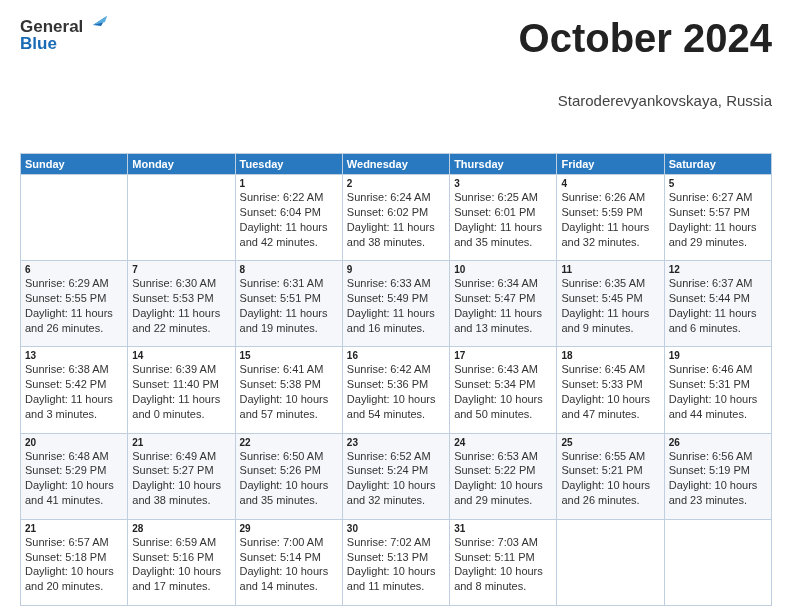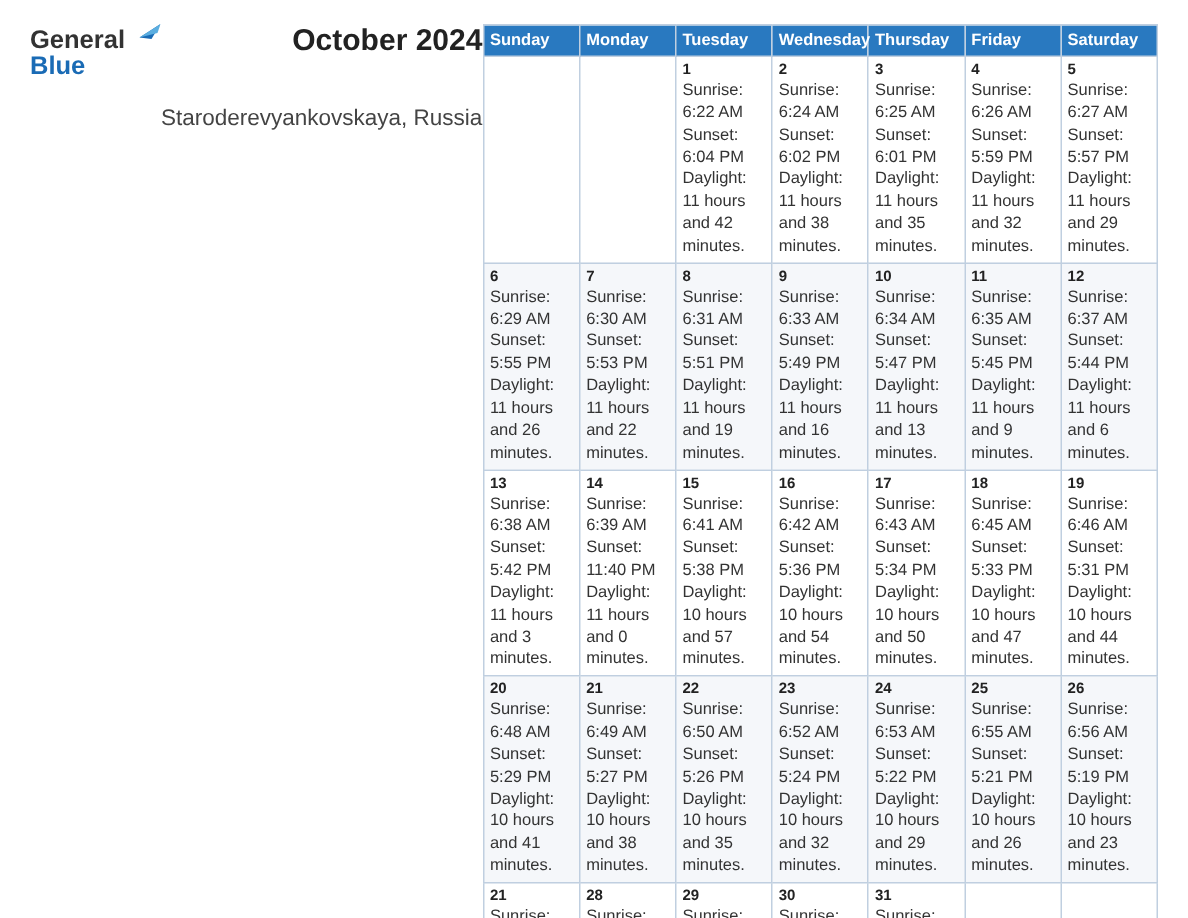--- a/index.html
+++ b/index.html
@@ -8,54 +8,55 @@
       background: #fff;
       width: 792px;
       height: 612px;
       overflow: hidden;
     }
     .page {
       width: 792px;
       height: 612px;
       padding: 16px 20px 6px 20px;
       display: flex;
-      flex-direction: row;
+      flex-direction: column;
     }
     .header {
       display: flex;
       justify-content: space-between;
       align-items: flex-start;
       margin-bottom: 8px;
     }
     .logo {
       display: flex;
       flex-direction: column;
       align-items: flex-start;
     }
     .logo-general { color: #333; }
     .logo-blue { color: #1a6bb5; }
     .title-block {
       text-align: right;
     }
     .month-title {
-      font-size: 20px;
+      font-size: 40px;
       font-weight: bold;
       color: #222;
       line-height: 1.1;
     }
     .location {
       font-size: 15px;
       color: #444;
       margin-top: 32px;
     }
     .calendar {
       flex: 1;
       border-collapse: collapse;
       width: 100%;
       table-layout: fixed;
+      margin-top: 36px;
     }
     .calendar th {
       background-color: #2979c0;
       color: #fff;
       font-size: 11px;
       font-weight: bold;
       padding: 4px 4px;
       text-align: left;
       border: 1px solid #c0cfe0;
     }

